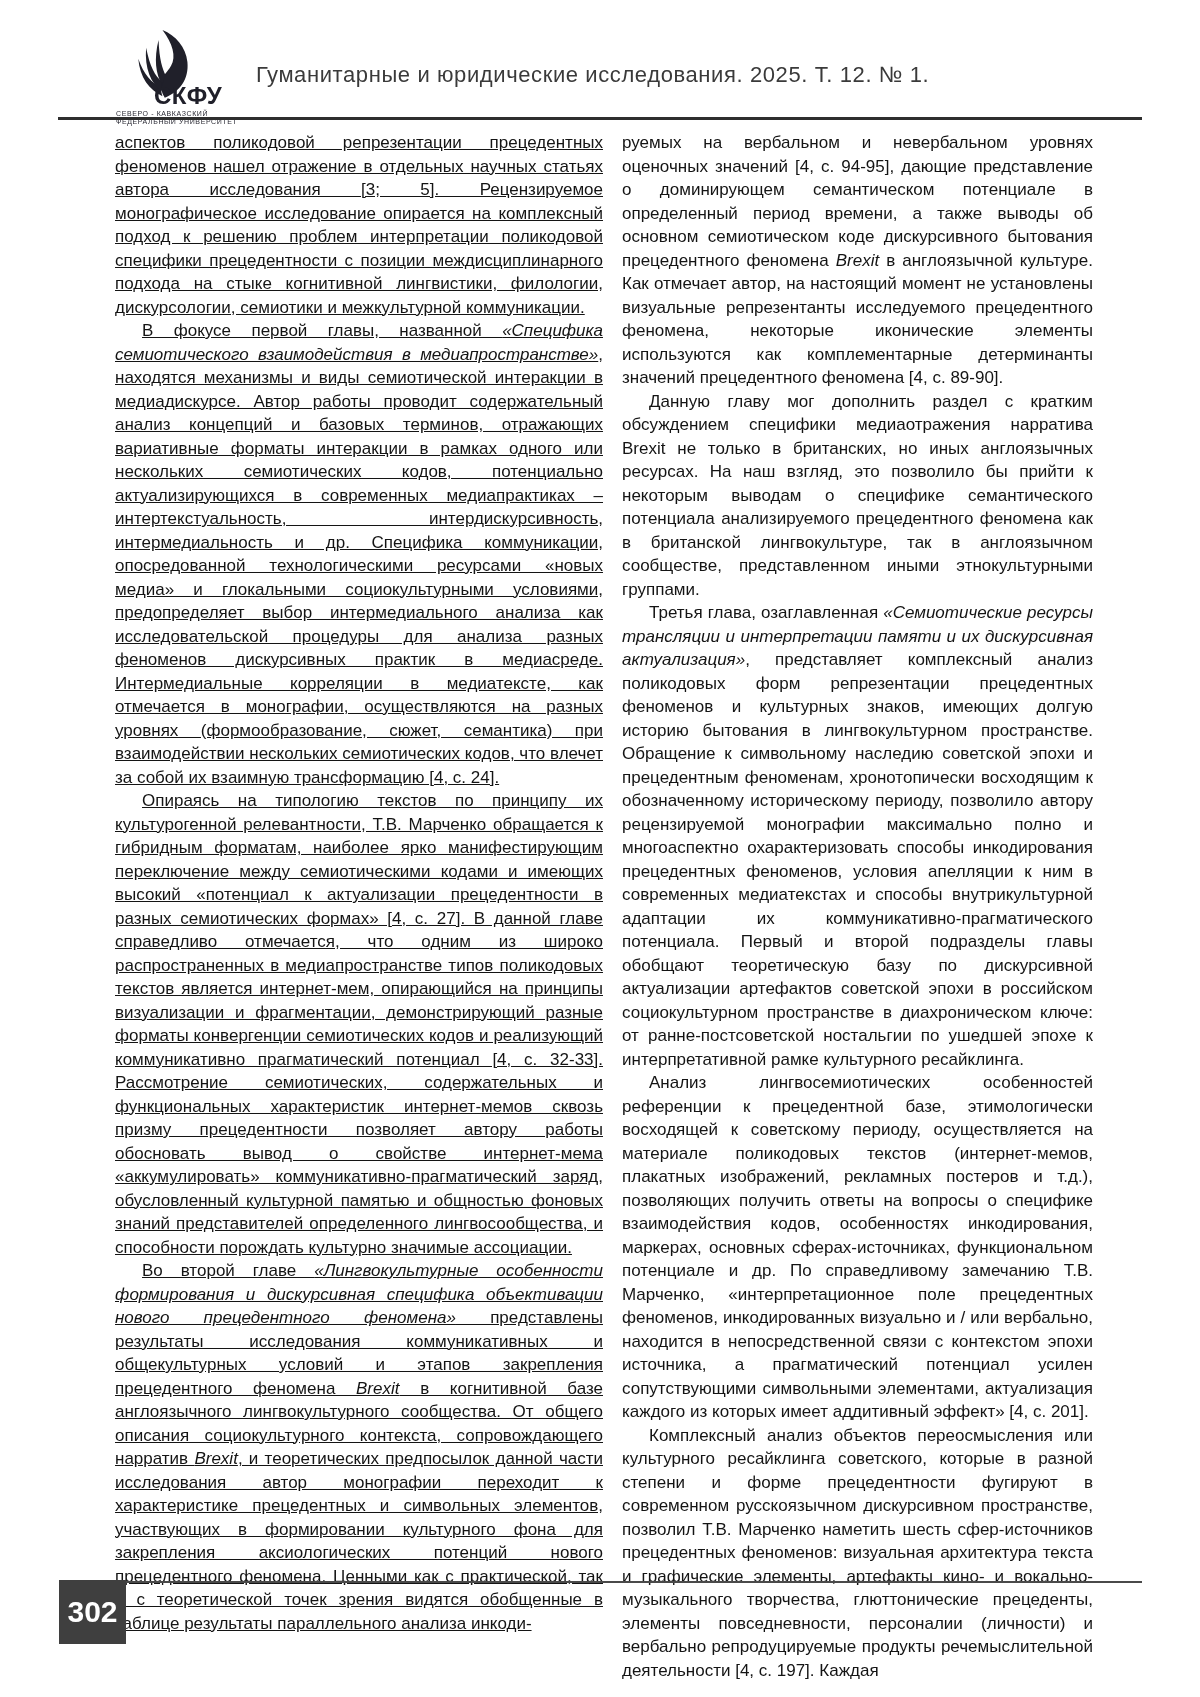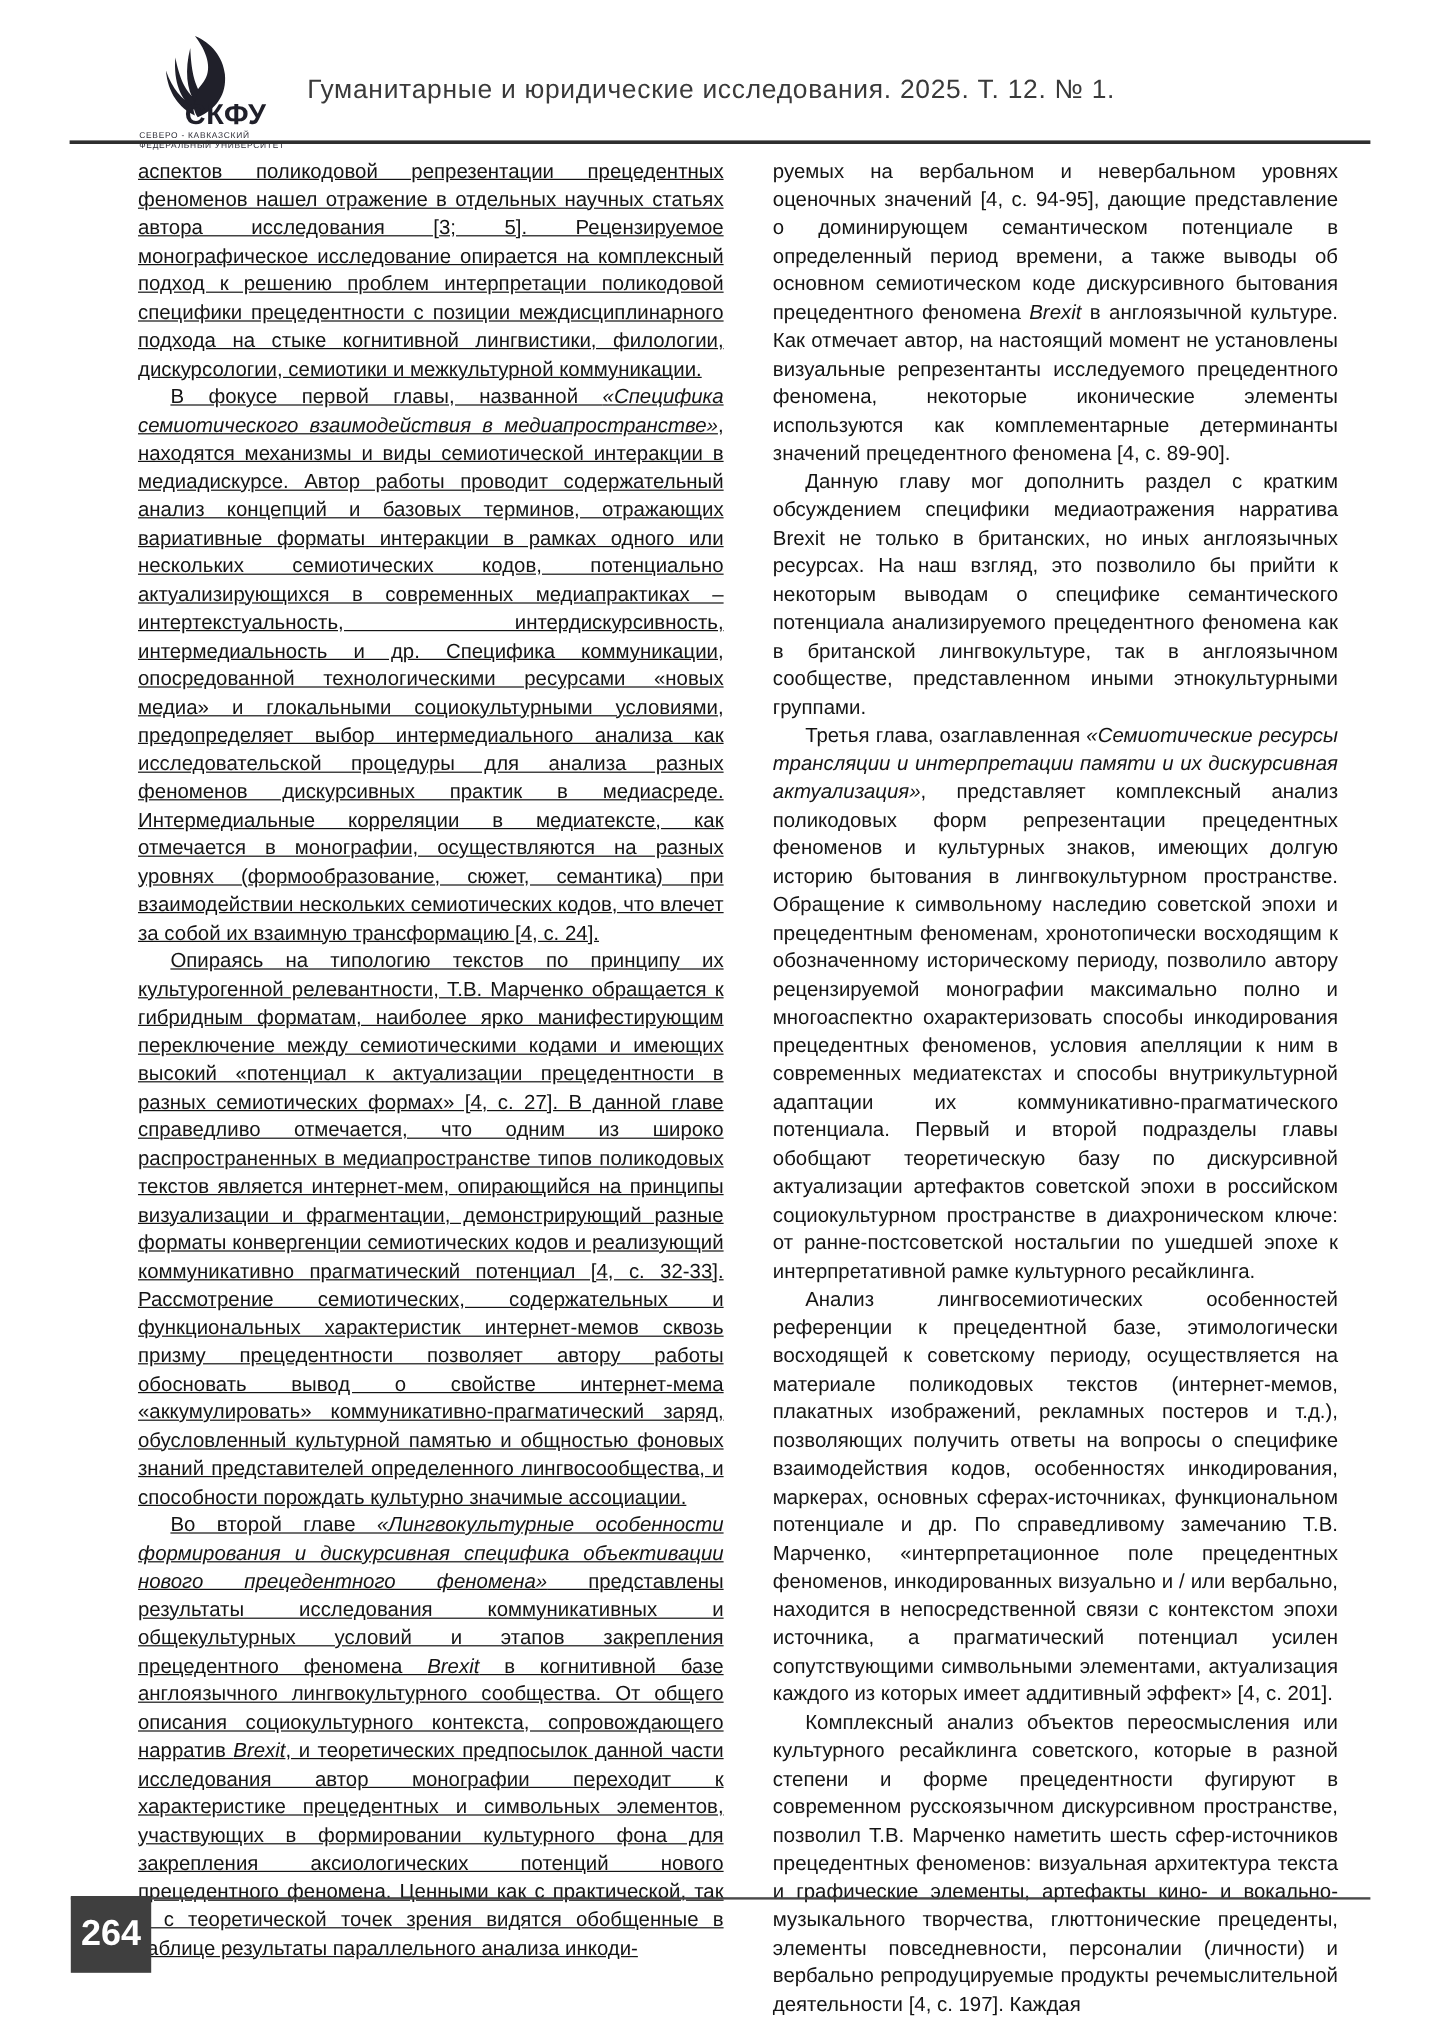--- a/index.html
+++ b/index.html
@@ -28,21 +28,21 @@
   }
   .rule{position:absolute;background:#2e2e2e;}
   .rule-top{left:58px;top:117px;width:1084px;height:3px;}
   .rule-bottom{left:59px;top:1581px;width:1083px;height:2px;background:#4a4a4a;}
   
   .col{
     position:absolute;top:131px;
     font-size:17px;line-height:23.5px;text-align:justify;color:#141414;
   }
   .col-left{left:115px;width:488px;text-decoration:underline;}
-  .col-right{left:644px;width:471px;}
+  .col-right{left:622px;width:471px;}
   .para{margin:0;}
   .para.indent{text-indent:27px;}
   .para i{font-style:italic;}
   
   .page-number{
     position:absolute;left:59px;top:1580px;width:67px;height:64px;
     background:#3f3f3f;color:#ffffff;
     font-size:30px;font-weight:bold;
     display:flex;align-items:center;justify-content:center;
   }
@@ -83,15 +83,15 @@
     <section class="col col-right">
         <p class="para"><span>руемых на вербальном и невербальном уровнях оценочных значений [4, с. 94-95], дающие представление о доминирующем семантическом потенциале в определенный период времени, а также выводы об основном семиотическом коде дискурсивного бытования прецедентного феномена </span><i>Brexit</i><span> в англоязычной культуре. Как отмечает автор, на настоящий момент не установлены визуальные репрезентанты исследуемого прецедентного феномена, некоторые иконические элементы используются как комплементарные детерминанты значений прецедентного феномена [4, с. 89-90].</span></p>
         <p class="para indent"><span>Данную главу мог дополнить раздел с кратким обсуждением специфики медиаотражения нарратива Brexit не только в британских, но иных англоязычных ресурсах. На наш взгляд, это позволило бы прийти к некоторым выводам о специфике семантического потенциала анализируемого прецедентного феномена как в британской лингвокультуре, так в англоязычном сообществе, представленном иными этнокультурными группами.</span></p>
         <p class="para indent"><span>Третья глава, озаглавленная </span><i>«Семиотические ресурсы трансляции и интерпретации памяти и их дискурсивная актуализация»</i><span>, представляет комплексный анализ поликодовых форм репрезентации прецедентных феноменов и культурных знаков, имеющих долгую историю бытования в лингвокультурном пространстве. Обращение к символьному наследию советской эпохи и прецедентным феноменам, хронотопически восходящим к обозначенному историческому периоду, позволило автору рецензируемой монографии максимально полно и многоаспектно охарактеризовать способы инкодирования прецедентных феноменов, условия апелляции к ним в современных медиатекстах и способы внутрикультурной адаптации их коммуникативно-прагматического потенциала. Первый и второй подразделы главы обобщают теоретическую базу по дискурсивной актуализации артефактов советской эпохи в российском социокультурном пространстве в диахроническом ключе: от ранне-постсоветской ностальгии по ушедшей эпохе к интерпретативной рамке культурного ресайклинга.</span></p>
         <p class="para indent"><span>Анализ лингвосемиотических особенностей референции к прецедентной базе, этимологически восходящей к советскому периоду, осуществляется на материале поликодовых текстов (интернет-мемов, плакатных изображений, рекламных постеров и т.д.), позволяющих получить ответы на вопросы о специфике взаимодействия кодов, особенностях инкодирования, маркерах, основных сферах-источниках, функциональном потенциале и др. По справедливому замечанию Т.В. Марченко, «интерпретационное поле прецедентных феноменов, инкодированных визуально и / или вербально, находится в непосредственной связи с контекстом эпохи источника, а прагматический потенциал усилен сопутствующими символьными элементами, актуализация каждого из которых имеет аддитивный эффект» [4, с. 201].</span></p>
         <p class="para indent"><span>Комплексный анализ объектов переосмысления или культурного ресайклинга советского, которые в разной степени и форме прецедентности фугируют в современном русскоязычном дискурсивном пространстве, позволил Т.В. Марченко наметить шесть сфер-источников прецедентных феноменов: визуальная архитектура текста и графические элементы, артефакты кино- и вокально-музыкального творчества, глюттонические прецеденты, элементы повседневности, персоналии (личности) и вербально репродуцируемые продукты речемыслительной деятельности [4, с. 197]. Каждая</span></p>
       </section>
   </main>
 
   <div class="rule rule-bottom"></div>
-  <div class="page-number">264</div>
+  <div class="page-number">302</div>
 
 </div>
 
 </body></html>

